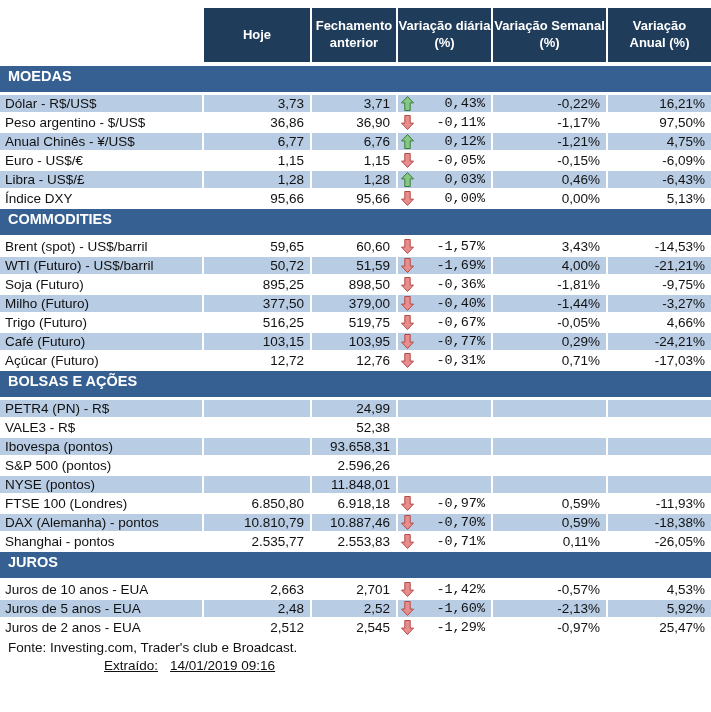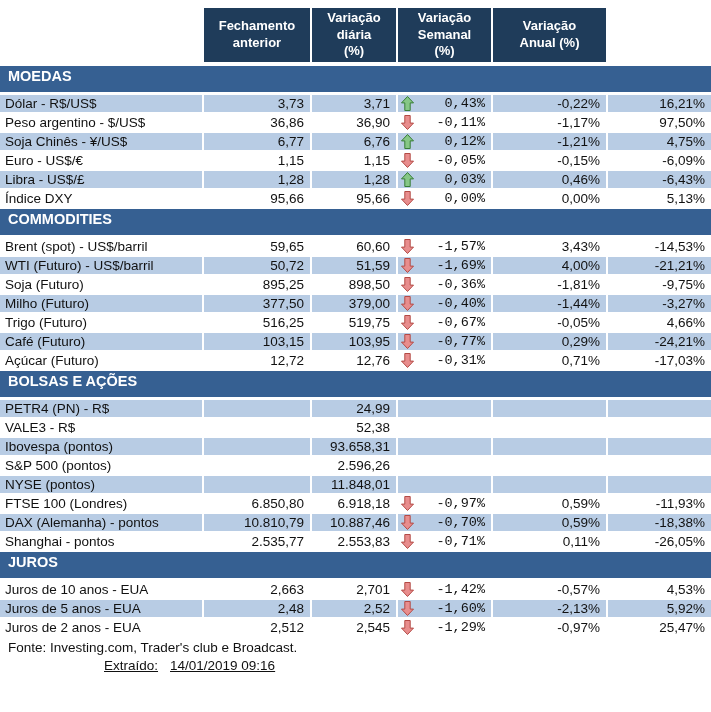--- a/index.html
+++ b/index.html
@@ -53,20 +53,21 @@
   .extraido { padding-left: 104px; line-height: 18px; text-decoration: underline; }
   .extraido .val { margin-left: 12px; }
 </style>
 </head>
 <body>
 
 <div class="sheet">
 
   <div class="grid header">
     <div class="hcell spacer"></div>
+    <div class="hcell">Hoje</div>
     <div class="hcell">Fechamento
 anterior</div>
     <div class="hcell">Variação diária
 (%)</div>
     <div class="hcell">Variação Semanal
 (%)</div>
     <div class="hcell">Variação
 Anual (%)</div>
   </div>
 
@@ -90,21 +91,21 @@
     <div class="cell num hoje">36,86</div>
     <div class="cell num fech">36,90</div>
     <div class="cell num diaria"><span class="arrow"><svg width="13" height="15" viewBox="0 0 13 15">
                   <path d="M6.5 14.5 L0.5 8.1 L3.8 8.1 L3.8 0.5 L9.2 0.5 L9.2 8.1 L12.5 8.1 Z" fill="#e88d8d" stroke="#b34a45" stroke-width="1"></path>
                 </svg></span><span class="pct">-0,11%</span></div>
     <div class="cell num semanal">-1,17%</div>
     <div class="cell num anual">97,50%</div>
   </div>
 
   <div class="grid row shaded">
-    <div class="cell label">Soja Chinês - ¥/US$</div>
+    <div class="cell label">Anual Chinês - ¥/US$</div>
     <div class="cell num hoje">6,77</div>
     <div class="cell num fech">6,76</div>
     <div class="cell num diaria"><span class="arrow"><svg width="13" height="15" viewBox="0 0 13 15">
                   <path d="M6.5 0.5 L12.5 6.9 L9.2 6.9 L9.2 14.5 L3.8 14.5 L3.8 6.9 L0.5 6.9 Z" fill="#86c786" stroke="#377d37" stroke-width="1"></path>
                 </svg></span><span class="pct">0,12%</span></div>
     <div class="cell num semanal">-1,21%</div>
     <div class="cell num anual">4,75%</div>
   </div>
 
   <div class="grid row">

